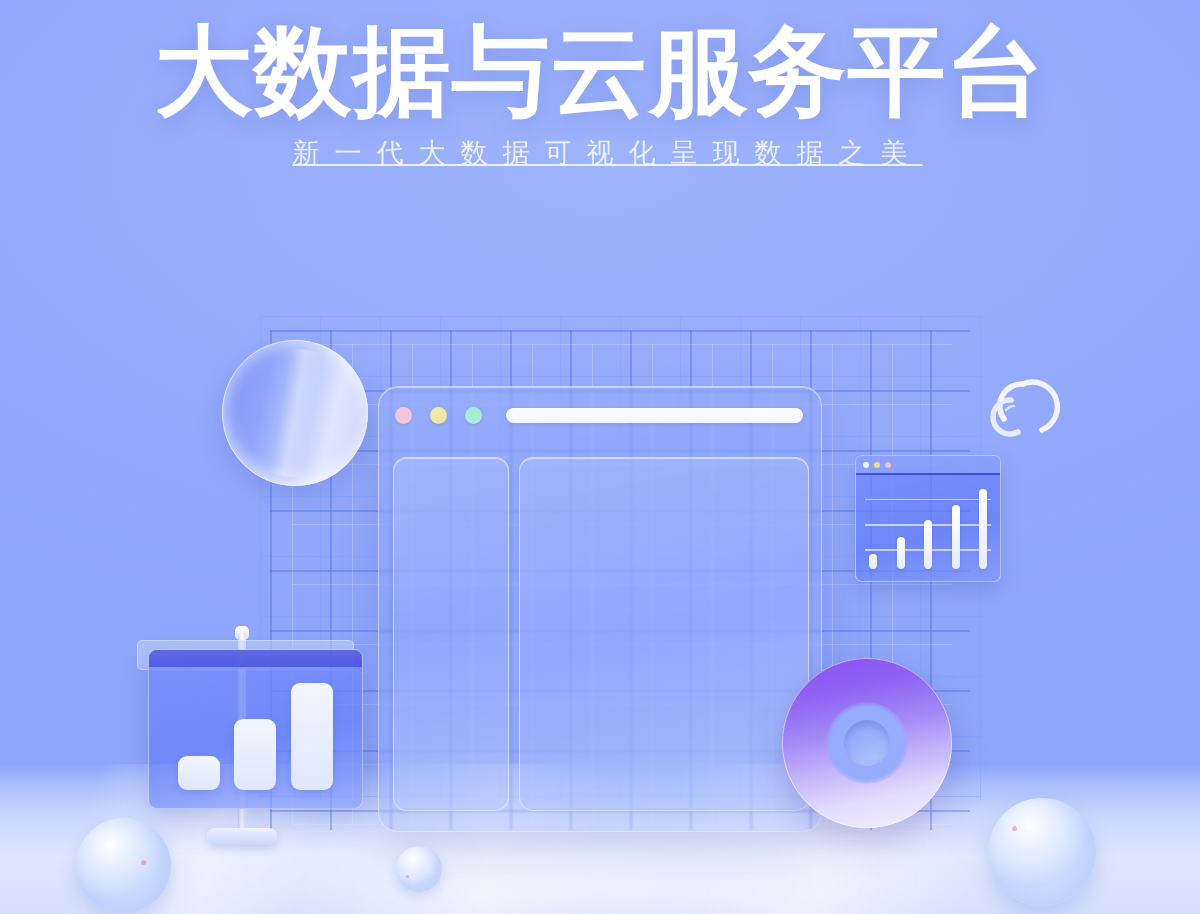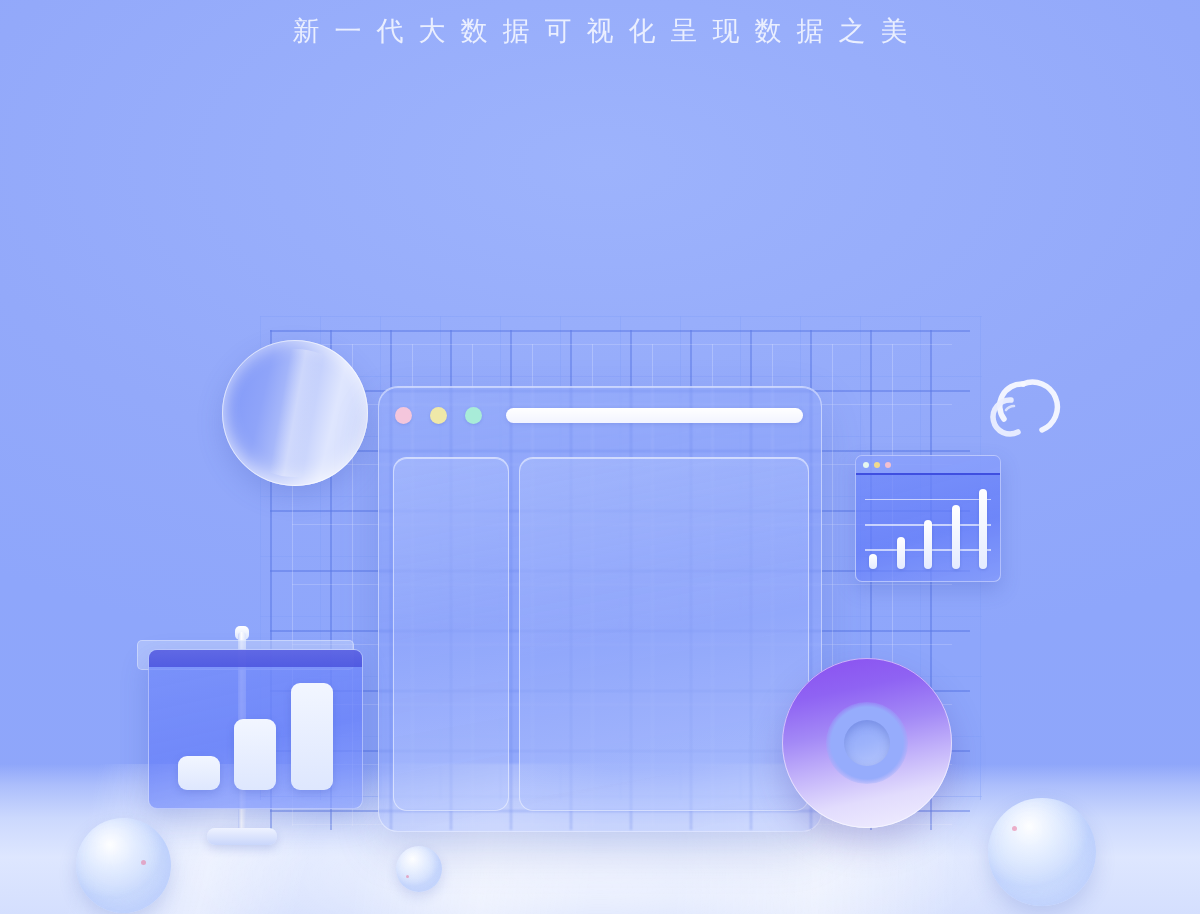--- a/index.html
+++ b/index.html
@@ -78,20 +78,21 @@
   .headline{
     margin:0;padding-top:22px;color:#ffffff;
     font-size:98px;line-height:1.02;font-weight:700;letter-spacing:1px;
     text-shadow:0 6px 22px rgba(66,92,190,.25);
   }
   .subline{
     margin:0;padding-top:18px;
     color:rgba(255,255,255,.80);
     font-size:27px;line-height:1;font-weight:400;letter-spacing:15px;
     text-indent:15px;
+    text-decoration:underline;
   }
 
   
   .disc{
     position:absolute;left:222px;top:340px;width:146px;height:146px;border-radius:50%;
     background:linear-gradient(103deg,#7e96f8 0%,#8fa4f9 30%,#b9c7fb 52%,#dfe6fe 72%,#cdd8fd 100%);
     box-shadow:0 10px 26px rgba(62,88,186,.22),
                inset 0 -8px 18px rgba(255,255,255,.55),
                inset 0 6px 16px rgba(255,255,255,.35);
   }
@@ -286,16 +287,17 @@
       <i class="hi" style="left:68%;top:44%"></i>
     </div>
   <div class="sphere sph-b">
       <i class="hi" style="left:22%;top:62%;width:3px;height:3px"></i>
     </div>
   <div class="sphere sph-c">
       <i class="hi" style="left:22%;top:26%"></i>
     </div>
 
   <div class="hero">
+    <h1 class="headline">大数据与云服务平台</h1>
     <p class="subline">新一代大数据可视化呈现数据之美</p>
   </div>
 
 </div>
 
 </body></html>

